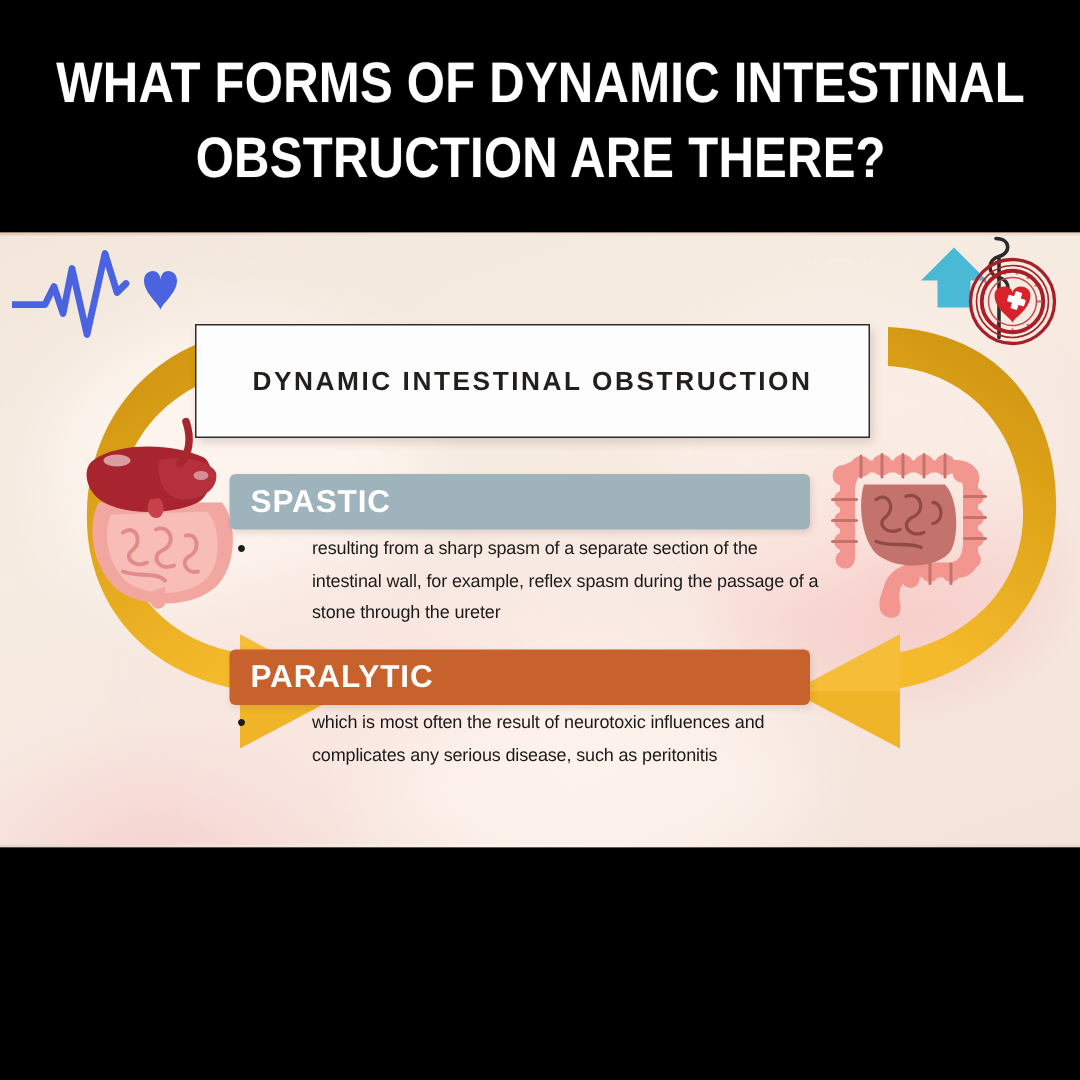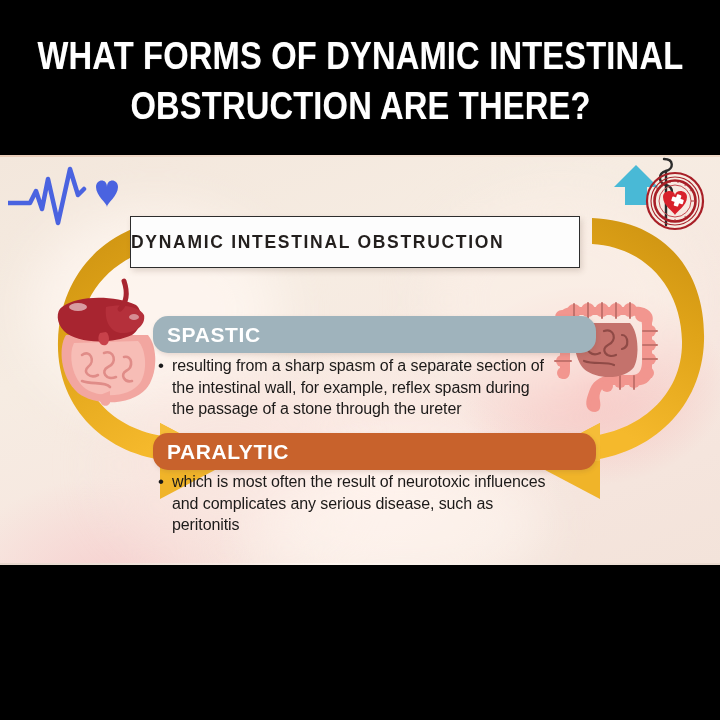--- a/index.html
+++ b/index.html
@@ -97,45 +97,45 @@
     position: absolute;
     pointer-events: none;
   }
   .organ-left  { left: 48px;  top: 122px; width: 122px; height: 130px; }
   .organ-right { left: 540px; top: 138px; width: 128px; height: 122px; }
 
   
   .header-box {
     position: absolute;
     left: 130px; top: 61px;
-    width: 450px; height: 52px;
+    width: 450px; height: 76px;
     background: #fdfdfd;
     border: 1.5px solid #2d2d2d;
     box-shadow: 2px 3px 6px rgba(90,60,45,0.18);
     display: flex;
     align-items: center;
-    justify-content: flex-start;
+    justify-content: center;
     box-sizing: border-box;
   }
   .header-text {
     font-family: "Liberation Sans", sans-serif;
     font-weight: 700;
     font-size: 17.5px;
     letter-spacing: 1.7px;
     color: #231f1d;
     white-space: nowrap;
   }
 
   
   .cat-bar {
     position: absolute;
     left: 153px;
-    width: 443px;
+    width: 387px;
     height: 37px;
-    border-radius: 15px;
+    border-radius: 4px;
     display: flex;
     align-items: center;
     box-sizing: border-box;
     padding-left: 14px;
     box-shadow: 1px 2px 4px rgba(120,80,60,0.16);
   }
   .cat-bar span {
     font-family: "Liberation Sans", sans-serif;
     font-weight: 700;
     font-size: 21px;
@@ -160,24 +160,25 @@
   .bullet-dot {
     flex: 0 0 auto;
     width: 14px;
     color: #1a1a1a;
     font-size: 17px;
     line-height: 21.5px;
     text-align: left;
   }
   .bullet-text {
     font-family: "Liberation Sans", sans-serif;
-    font-size: 16px;
+    font-size: 12px;
     line-height: 21.5px;
     color: #1c1a19;
     letter-spacing: -0.1px;
+    margin-left: 36px;
   }
 
   
   .ekg {
     position: absolute;
     left: 8px; top: 10px;
     width: 120px; height: 62px;
   }
   .logo-wrap {
     position: absolute;

